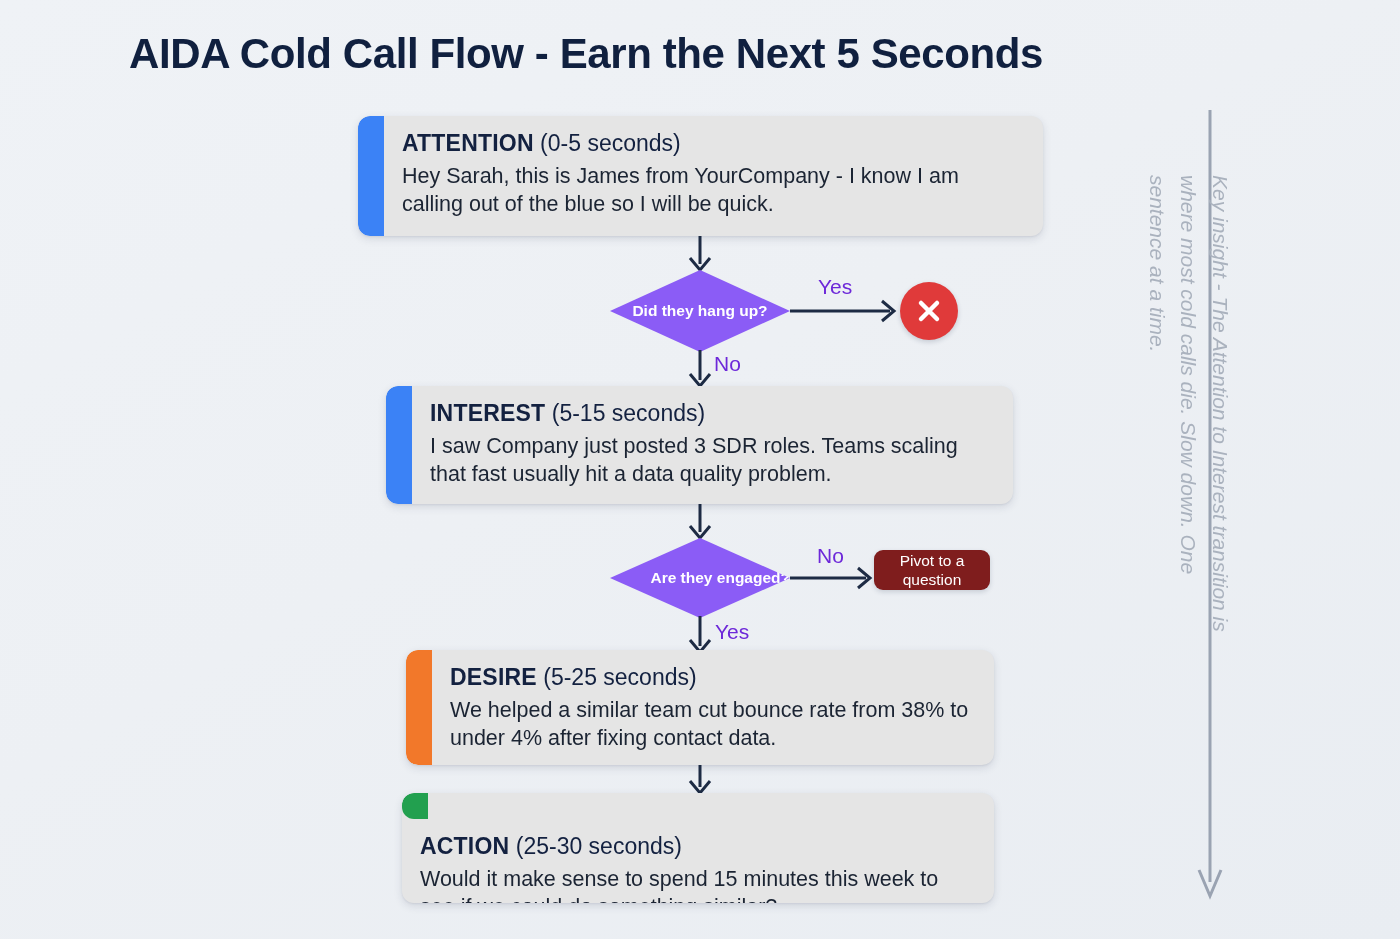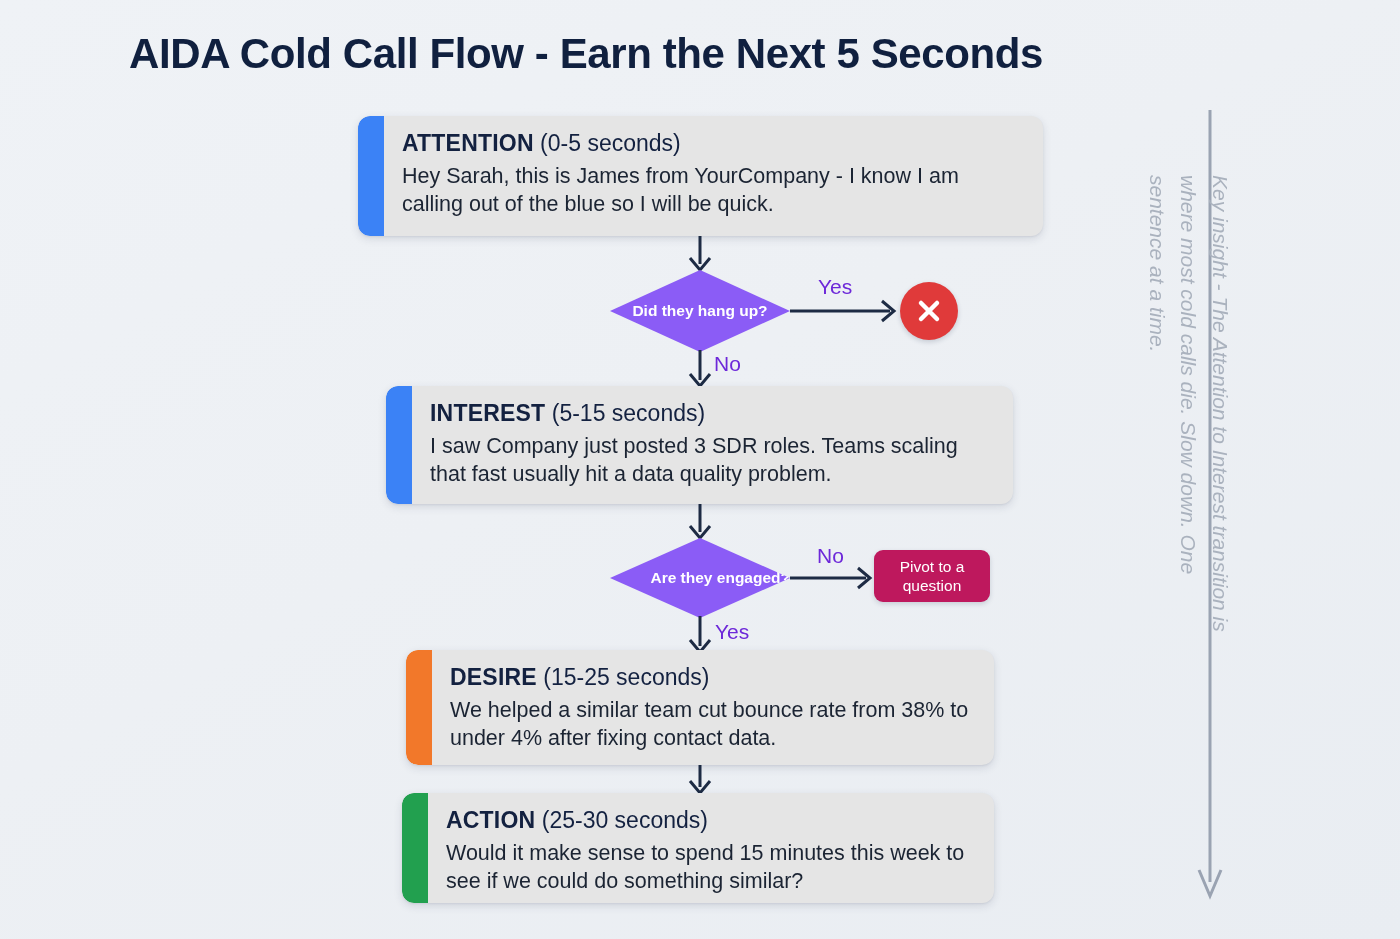--- a/index.html
+++ b/index.html
@@ -57,21 +57,21 @@
   .card-head .timing { font-weight:normal; }
   .card-script {
     font-size:21.5px;
     line-height:1.32;
     color:#1b2433;
   }
 
   #card-attention { left:358px; top:116px;  width:685px; height:120px; }
   #card-interest  { left:386px; top:386px;  width:627px; height:118px; }
   #card-desire    { left:406px; top:650px;  width:588px; height:115px; }
-  #card-action    { left:402px; top:793px;  width:592px; height:110px; }
+  #card-action    { left:402px; top:793px;  width:592px; height:110px;flex-direction:column; }
 
   
   .diamond {
     position:absolute;
     background:#8b5cf6;
     clip-path:polygon(50% 0%, 100% 50%, 50% 100%, 0% 50%);
     display:flex;
     align-items:center;
     justify-content:center;
     filter:drop-shadow(0 3px 5px rgba(40,55,85,.18));
@@ -94,23 +94,23 @@
     border-radius:50%;
     background:#e03a3a;
     display:flex; align-items:center; justify-content:center;
     box-shadow:0 2px 5px rgba(40,55,85,.2);
   }
   #node-end-call svg { display:block; }
 
   #node-pivot {
     position:absolute;
     left:874px; top:550px;
-    width:116px; height:52px;
+    width:116px; height:40px;
     border-radius:9px;
-    background:#be185d;
+    background:#7f1d1d;
     display:flex; align-items:center; justify-content:center;
     box-shadow:0 2px 5px rgba(40,55,85,.18);
   }
   #node-pivot span {
     color:#fff;
     font-size:15.5px;
     line-height:1.24;
     text-align:center;
   }
 
@@ -223,21 +223,21 @@
   <svg class="conn" style="left:684px; top:616px; width:32px; height:42px;">
     <line x1="16" y1="0" x2="16" y2="30"></line>
     <path d="M6,24 L16,36 L26,24"></path>
   </svg>
   <div class="edge-label" id="label-yes-engaged">Yes</div>
 
   <div class="card" id="card-desire">
     <div class="card-accent" style="background:#f2782a"></div>
     <div class="card-body">
       <div class="card-head">
-        <span class="stage">DESIRE</span><span class="timing"> (15-25 seconds)</span>
+        <span class="stage">DESIRE</span><span class="timing"> (5-25 seconds)</span>
       </div>
       <div class="card-script">We helped a similar team cut bounce rate from 38% to under 4% after fixing contact data.</div>
     </div>
   </div>
 
   <svg class="conn" style="left:684px; top:765px; width:32px; height:34px;">
     <line x1="16" y1="0" x2="16" y2="22"></line>
     <path d="M6,16 L16,28 L26,16"></path>
   </svg>
 

